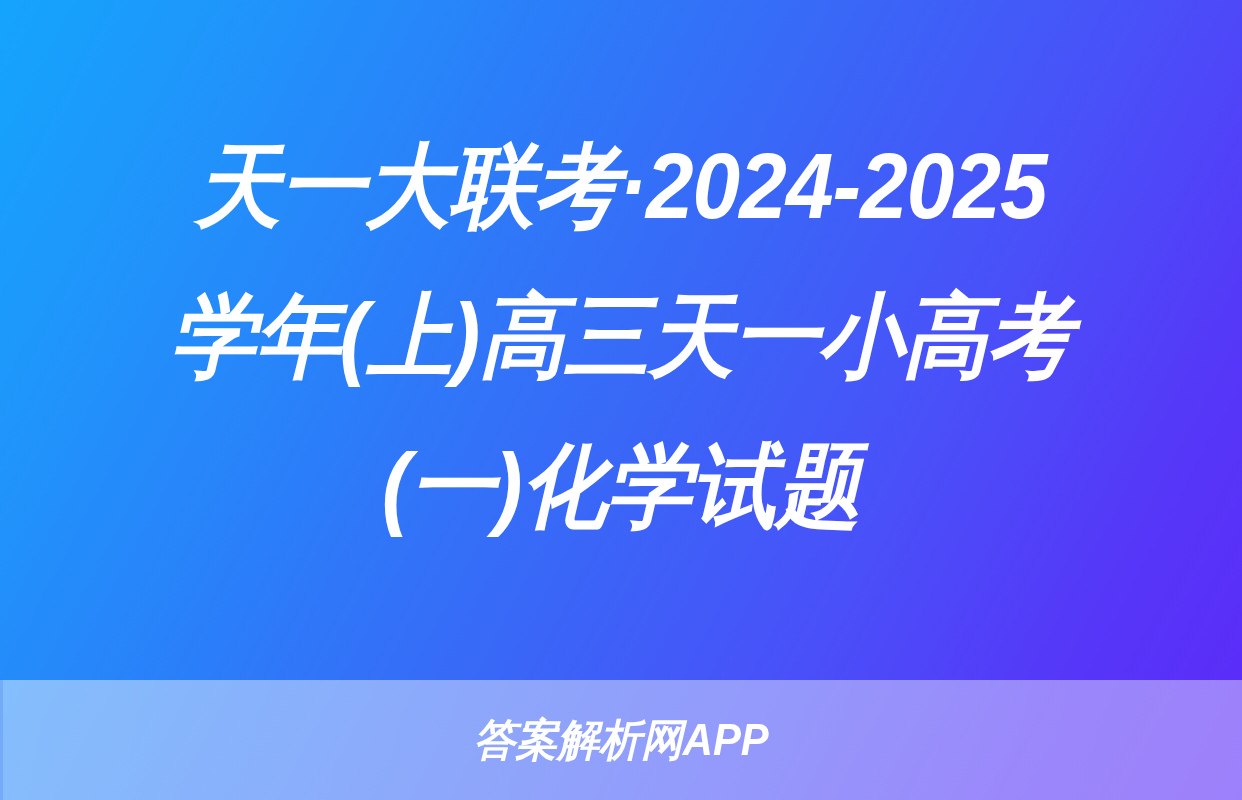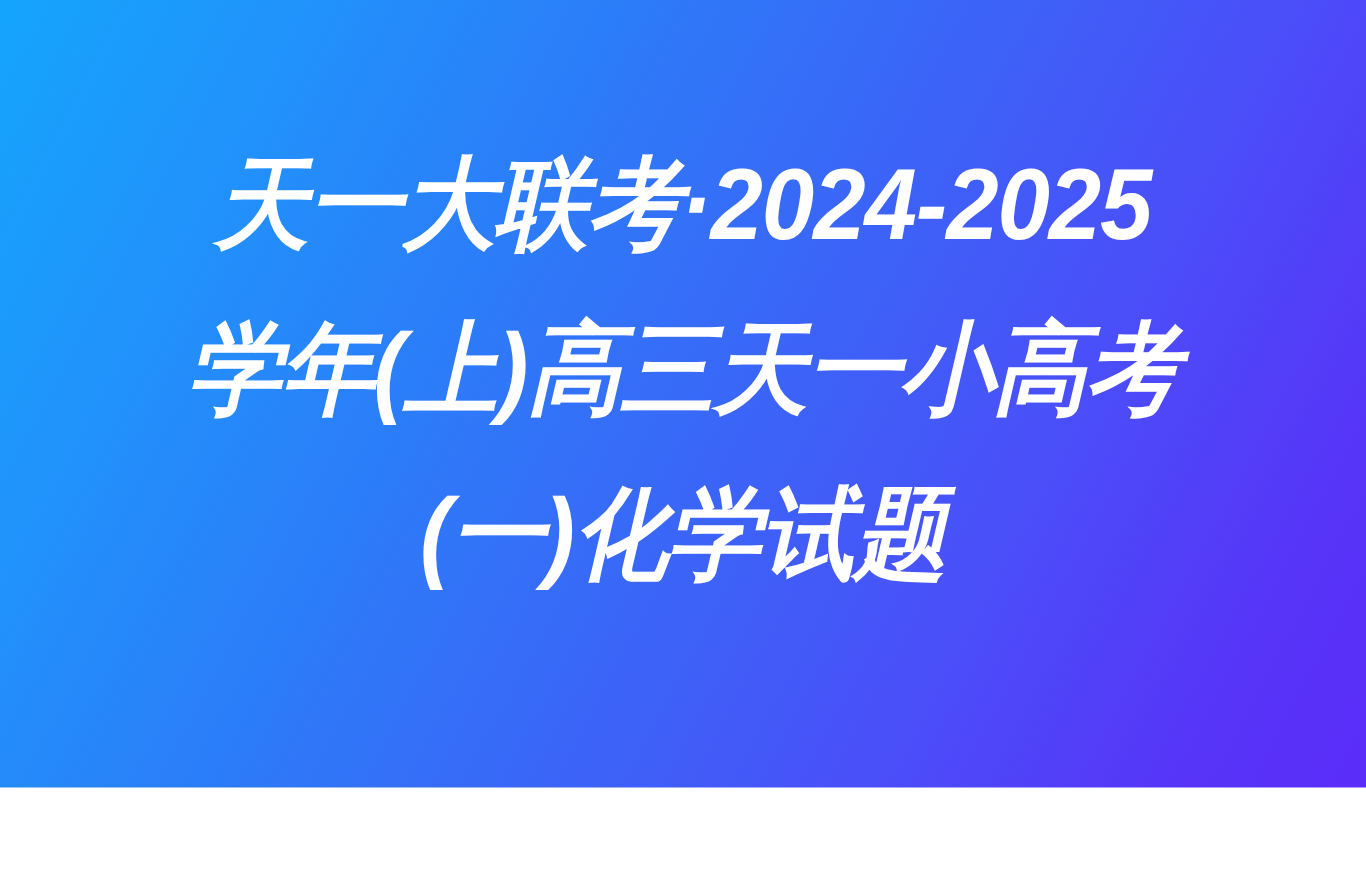--- a/index.html
+++ b/index.html
@@ -6,21 +6,21 @@
   html, body {
     margin: 0;
     padding: 0;
     background: #ffffff;
   }
 
   
   #card {
     position: relative;
     width: 1242px;
-    height: 716px;
+    height: 800px;
     overflow: hidden;
     font-family: "Liberation Sans", "DejaVu Sans", sans-serif;
     -webkit-font-smoothing: antialiased;
   }
 
   
   #hero {
     position: absolute;
     left: 0;
     top: 0;
@@ -112,14 +112,17 @@
 <div id="card">
 
   <div id="hero"></div>
 
   <div id="title-block">
     <span class="title-line">天一大联考·2024-2025</span>
     <span class="title-line">学年(上)高三天一小高考</span>
     <span class="title-line">(一)化学试题</span>
   </div>
 
+  <div id="footer-band">
+    <span id="footer-text">答案解析网APP</span>
+  </div>
 
 </div>
 
 </body></html>

